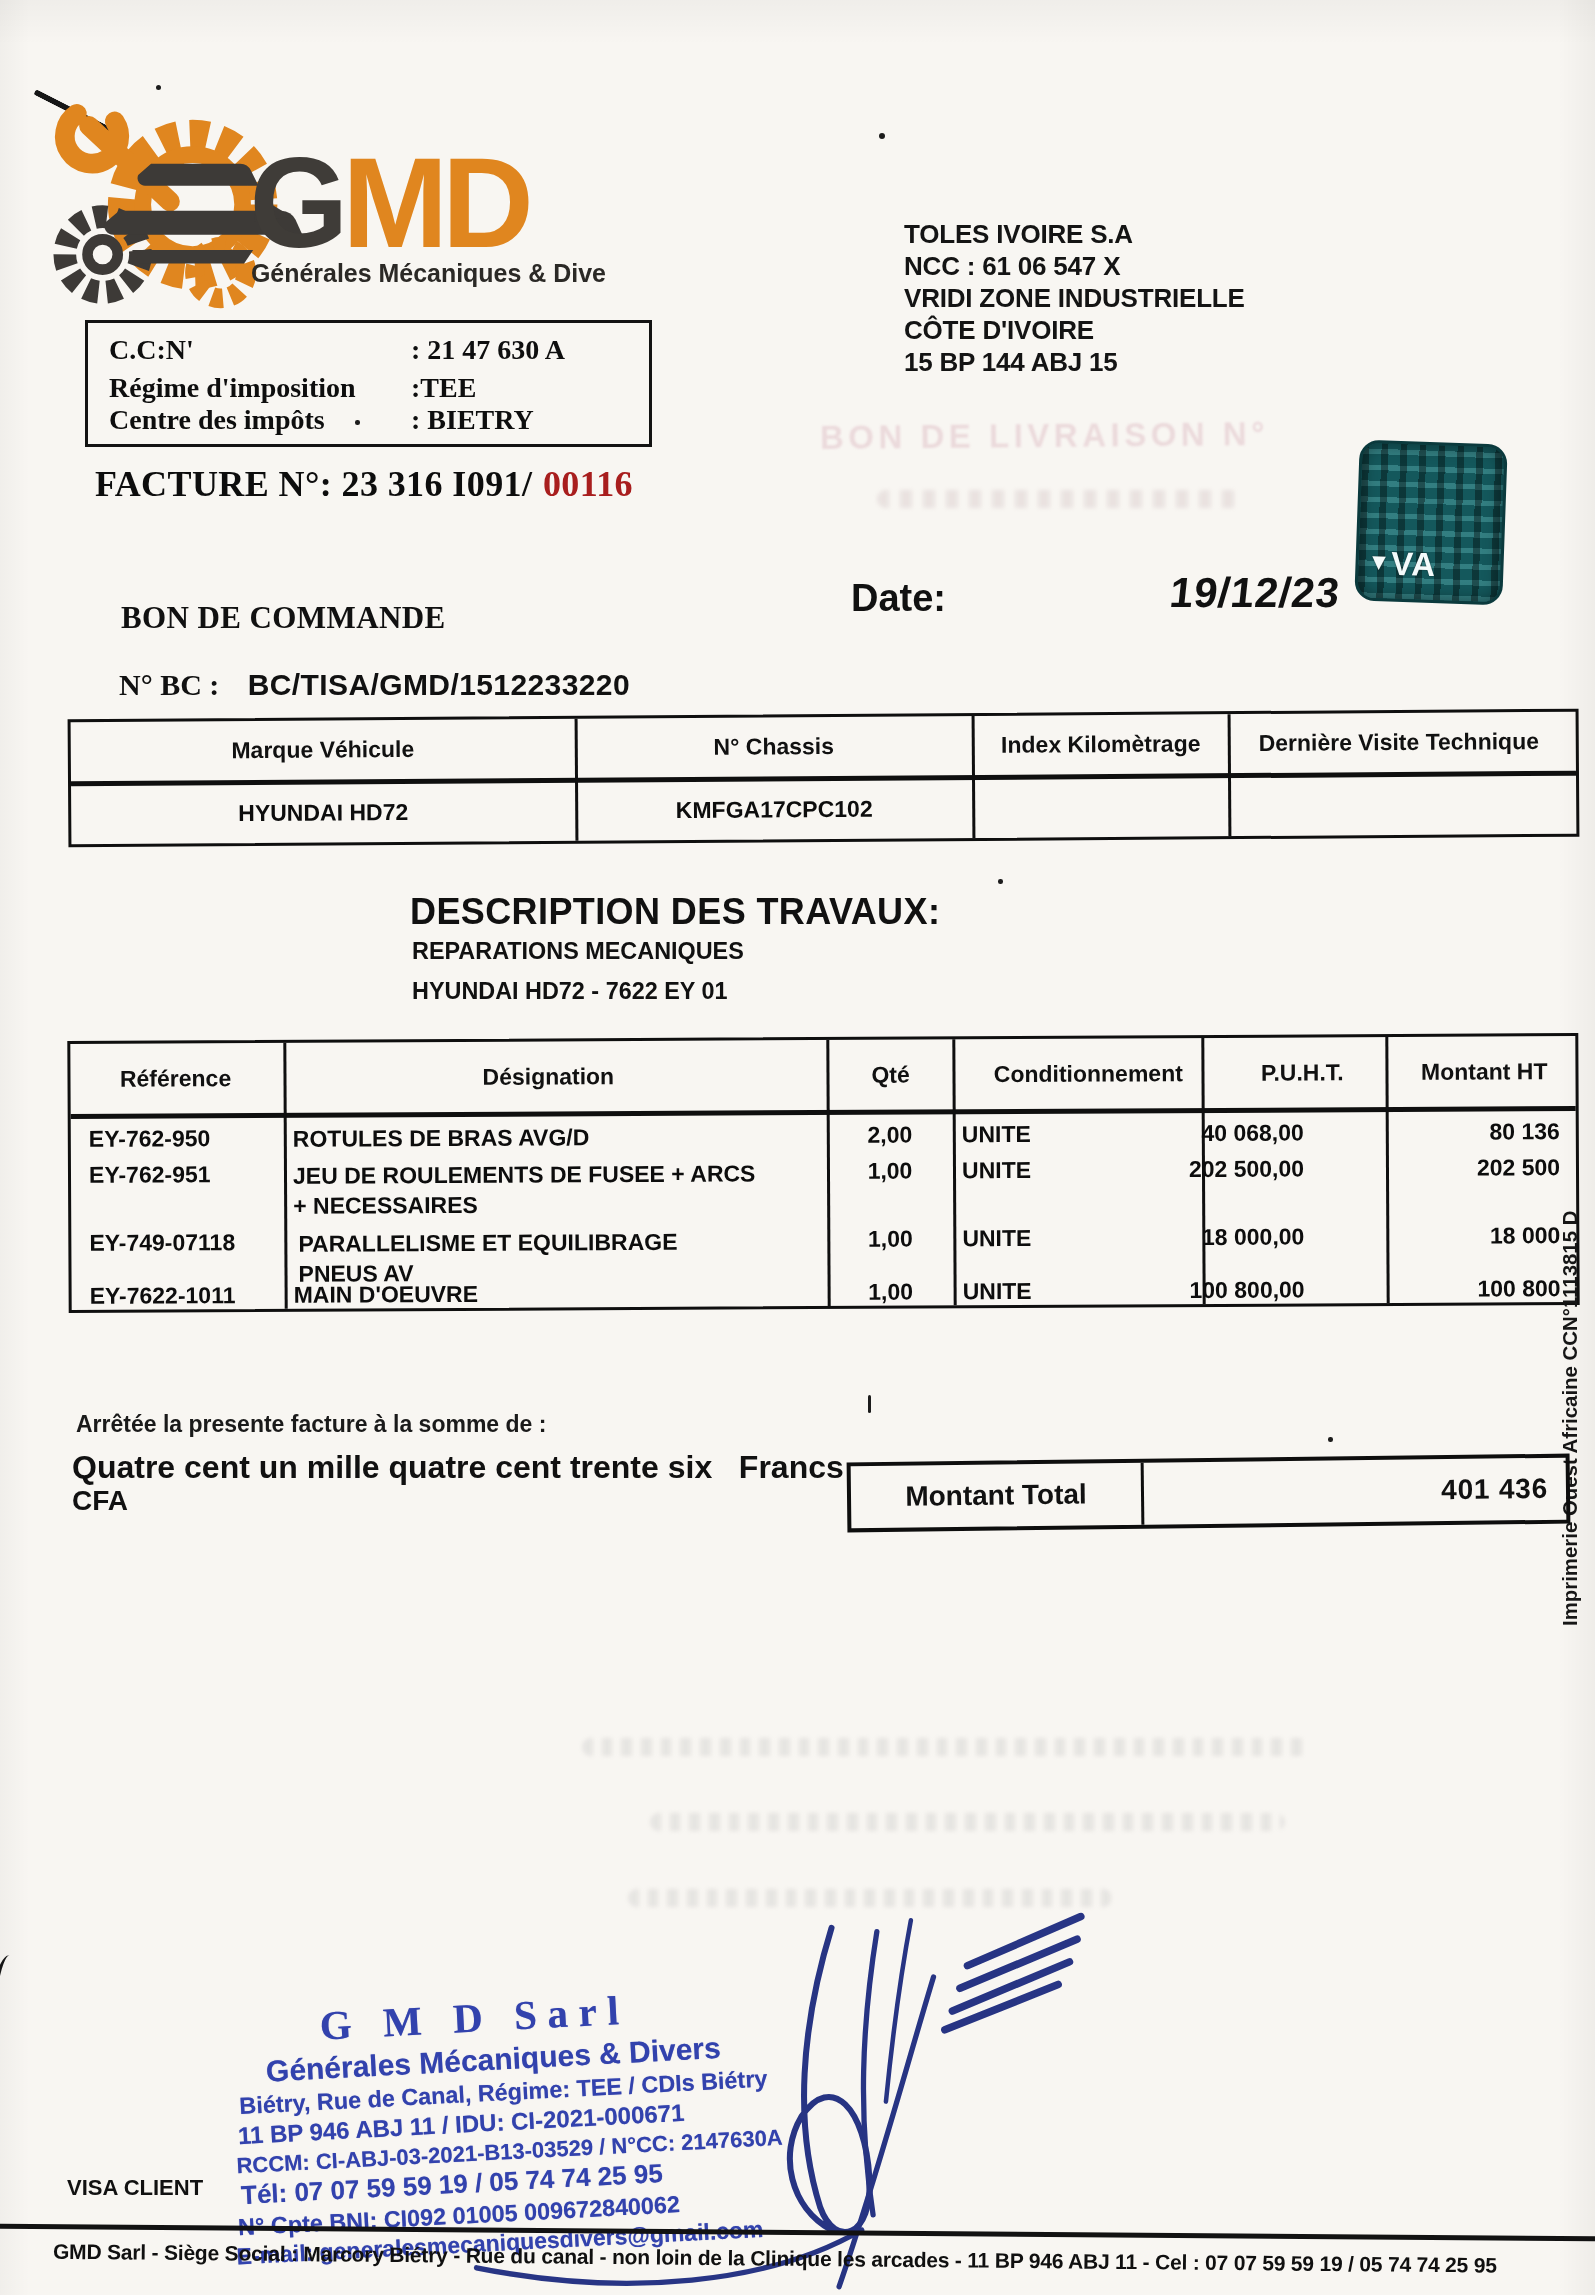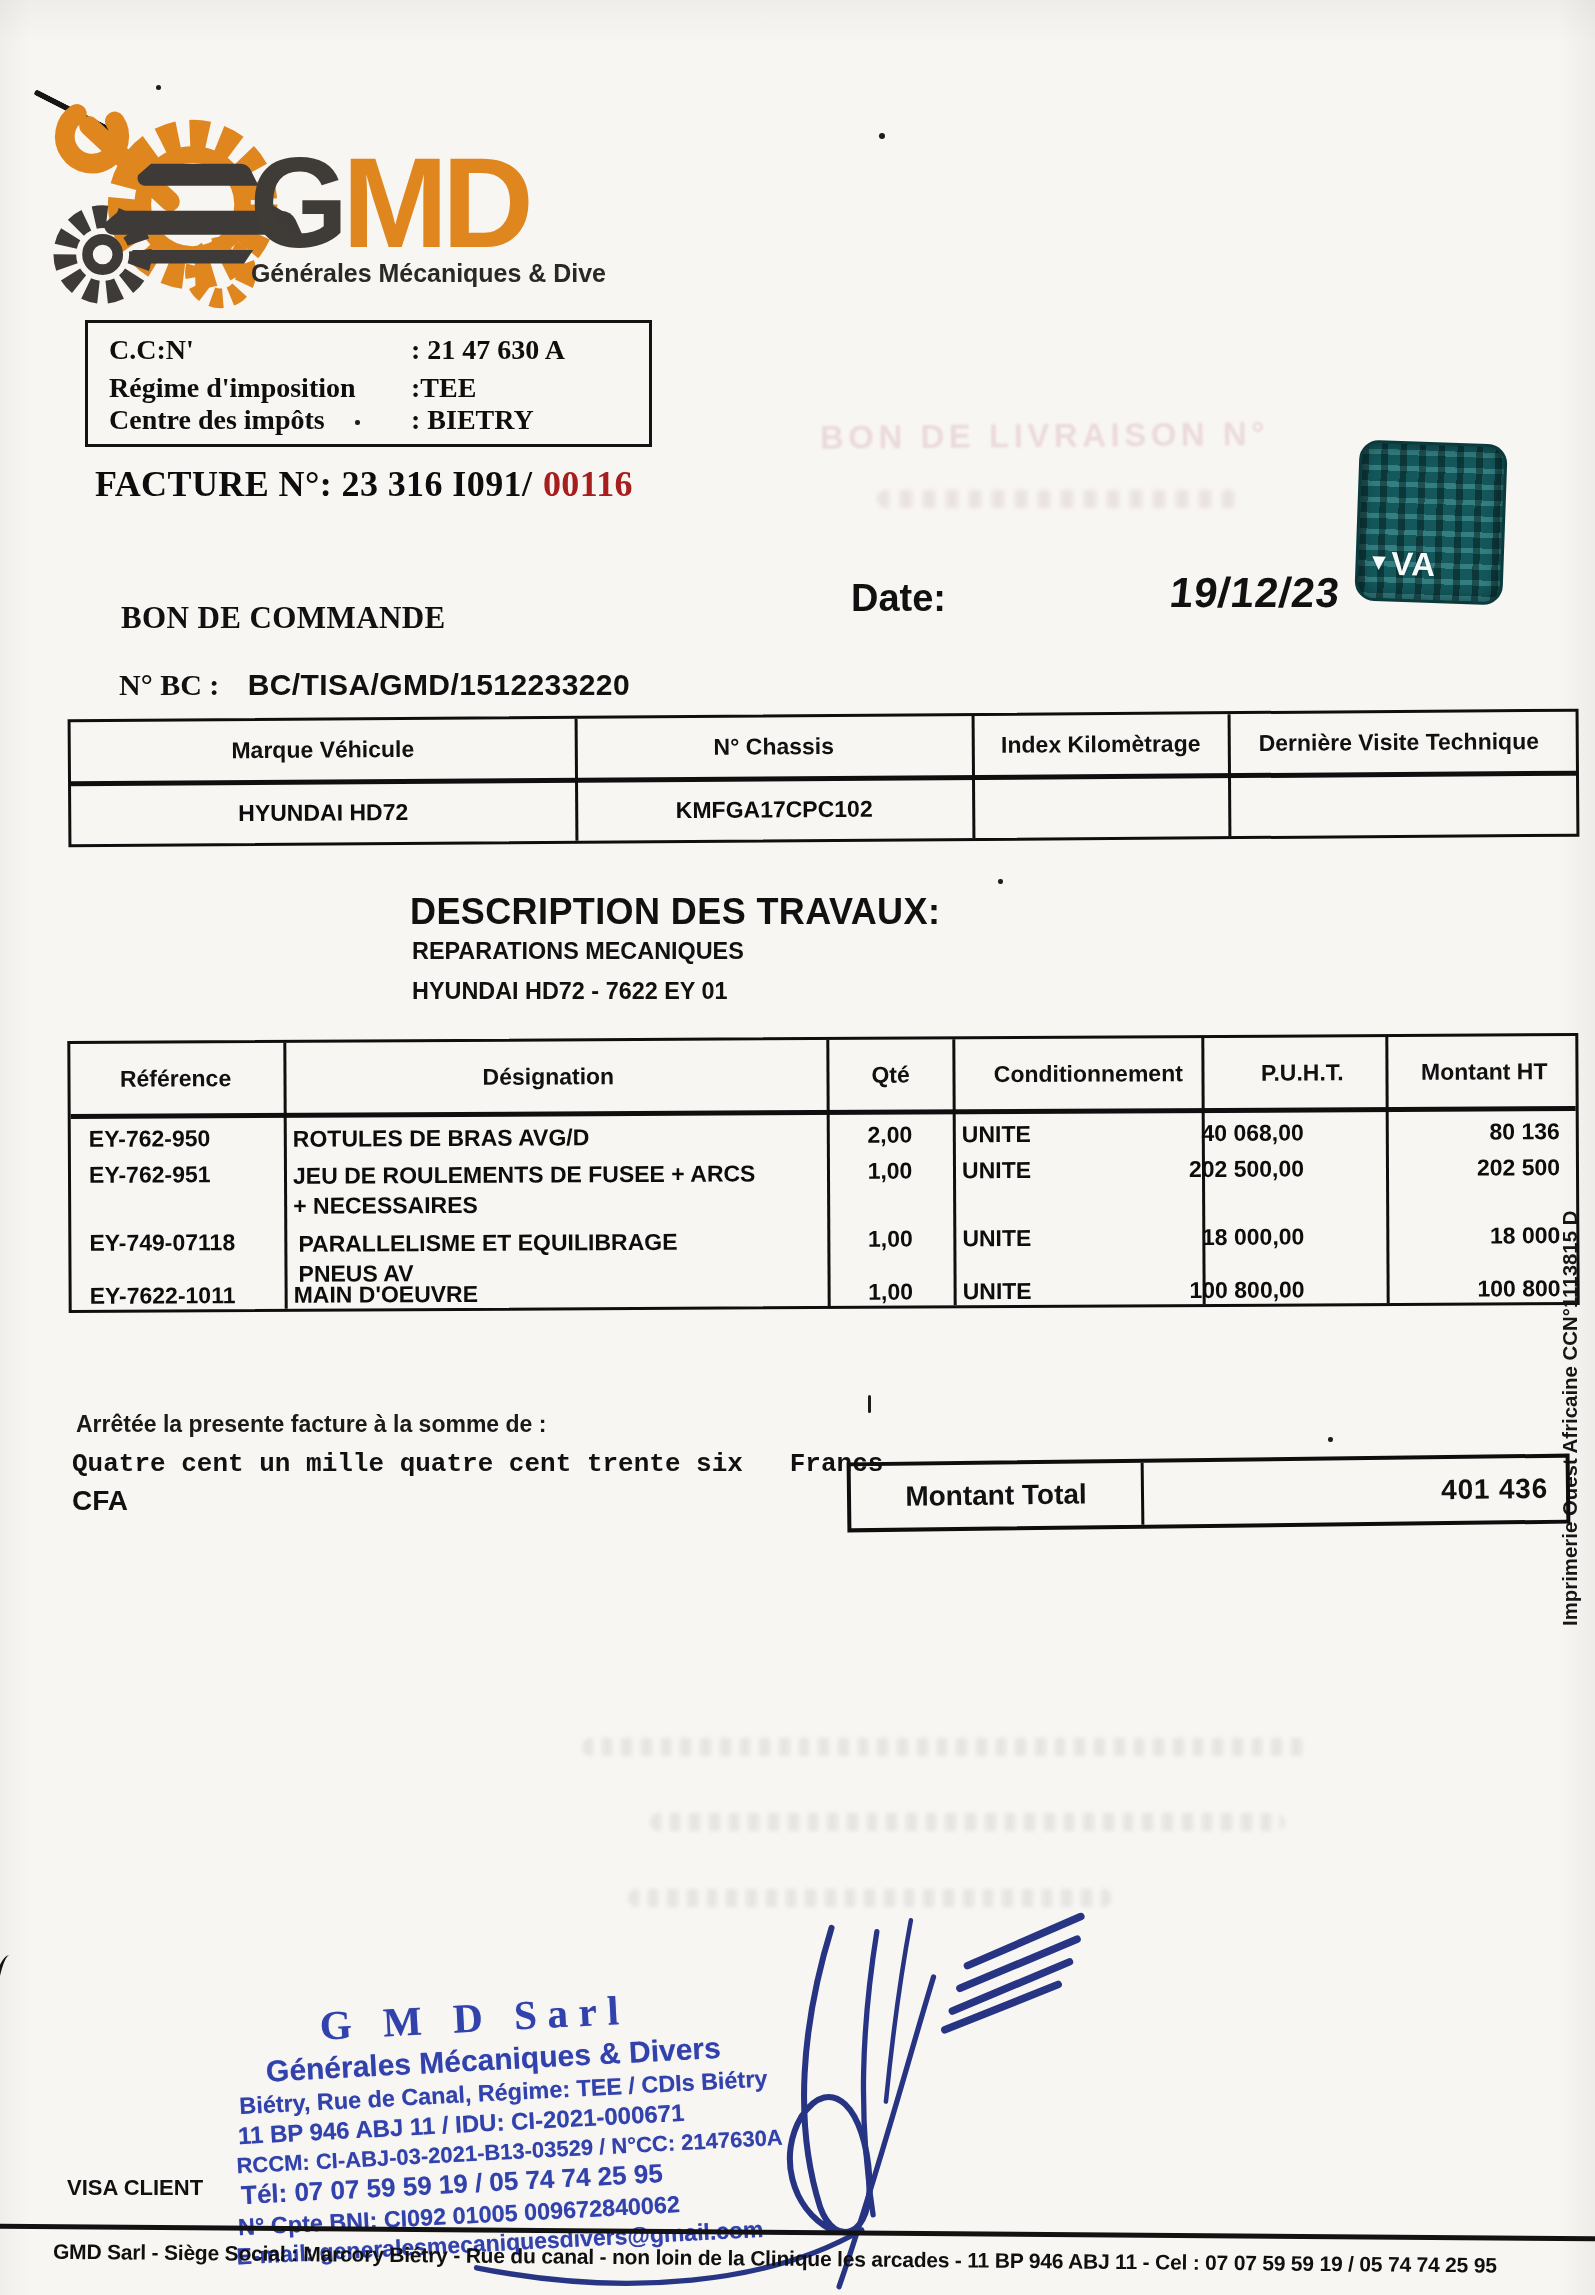--- a/index.html
+++ b/index.html
@@ -68,21 +68,21 @@
   .vtbl .hdr{height:59px;}
   .itbl{left:68px;top:1037px;width:1505px;height:266px;transform:rotate(-.3deg);}
   .itbl .hdr{height:70px;}
 
   .workstitle{left:410px;top:891px;font-size:36px;font-weight:bold;letter-spacing:0.4px;}
   .workssub{left:412px;top:938px;font-size:23.4px;font-weight:bold;}
   .worksveh{left:412px;top:978px;font-size:23.4px;font-weight:bold;}
 
   
   .intro{left:76px;top:1411px;font-size:23px;font-weight:bold;color:#1a1a1a;}
-  .words1{left:72px;top:1449px;font-size:26px;font-weight:bold;white-space:pre;font-family:Liberation Mono, monospace;}
+  .words1{left:72px;top:1449px;font-size:32px;font-weight:bold;white-space:pre;}
   .words2{left:72px;top:1485px;font-size:28px;font-weight:bold;}
   .totalbox{left:847px;top:1458px;width:715px;height:62px;border:4.5px solid #0e0e0e;transform:rotate(-.7deg);}
   .totalbox .div{position:absolute;left:290px;top:0;bottom:0;width:3px;background:#0e0e0e;}
   .totalbox .lab{position:absolute;left:0;width:290px;top:0;bottom:0;display:flex;align-items:center;justify-content:center;
                  font-size:28px;font-weight:bold;}
   .totalbox .val{position:absolute;left:302px;right:18px;top:0;bottom:0;display:flex;align-items:center;justify-content:flex-end;
                  font-size:28px;font-weight:bold;letter-spacing:0.8px;}
 
   .sidenote{left:1559px;top:1626px;width:620px;transform:rotate(-90deg);transform-origin:left top;
             font-size:20.4px;font-weight:bold;white-space:nowrap;color:#161616;}
@@ -131,20 +131,27 @@
       <circle cx="96" cy="228" r="20" fill="none" stroke="#3d3a37" stroke-width="14"></circle>
       <path d="M160,108 h118 a16,16 0 0 1 14,9 l10,20 h-150 a10,10 0 0 1 -9,-14 z" fill="#3d3a37"></path>
       <path d="M118,170 h214 a22,22 0 0 1 19,12 l9,20 h-250 a12,12 0 0 1 -11,-16 z" fill="#3d3a37"></path>
       <path d="M135,222 h160 l-12,18 h-138 z" fill="#3d3a37"></path>
       <path d="M300,150 l46,28 -50,6 z" fill="#3d3a37"></path>
     </g>
     <text x="290" y="218" font-family="Liberation Sans, sans-serif" font-weight="bold" font-size="168" letter-spacing="-8"><tspan fill="#3f3c38">G</tspan><tspan fill="var(--orange,#e0861f)">MD</tspan></text>
     <text x="292" y="264" font-family="Liberation Sans, sans-serif" font-weight="bold" font-size="33" fill="#2b2926">Générales Mécaniques &amp; Divers</text>
   </svg>
 
+  <div class="abs recipient">
+    <div>TOLES IVOIRE S.A</div>
+    <div>NCC : 61 06 547 X</div>
+    <div>VRIDI ZONE INDUSTRIELLE</div>
+    <div>CÔTE D'IVOIRE</div>
+    <div>15 BP 144 ABJ 15</div>
+  </div>
 
   <div class="abs ghost1">BON DE LIVRAISON N°</div>
   <div class="abs smudge" style="left:877px;top:490px;width:363px"></div>
   <div class="abs smudge gray" style="left:582px;top:1738px;width:726px"></div>
   <div class="abs smudge gray" style="left:650px;top:1813px;width:635px"></div>
   <div class="abs smudge gray" style="left:628px;top:1889px;width:484px"></div>
 
   <div class="abs taxbox">
     <div class="taxrow" style="top:6px">
       <span>C.C:N'</span>

